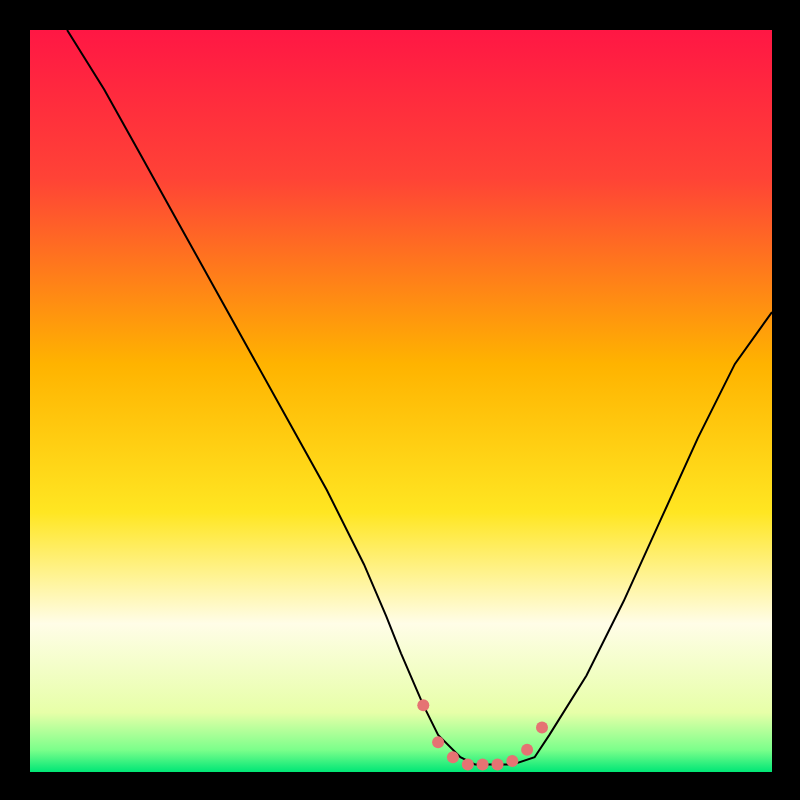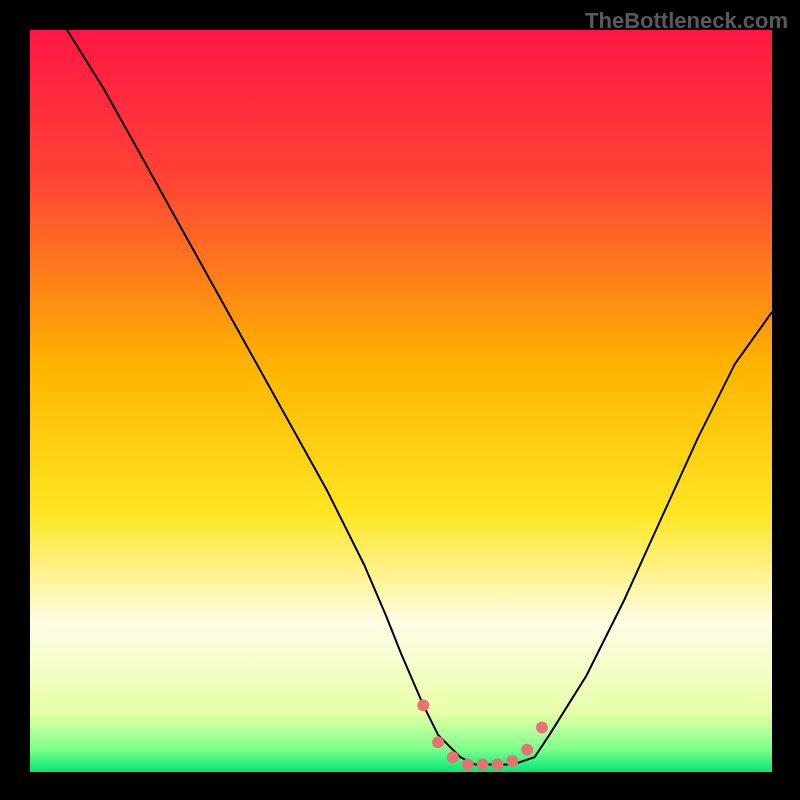--- a/index.html
+++ b/index.html
@@ -44,21 +44,20 @@
     top: 0;
     width: 100%;
     height: 100%;
     pointer-events: none;
   }
 </style>
 </head>
 <body>
 
 <div class="chart-container">
-  <div class="watermark">TheBottleneck.com</div>
   <div class="plot-area">
     <svg class="gradient-bg" viewBox="0 0 742 742" preserveAspectRatio="none">
       <defs>
         <linearGradient id="bg-grad" x1="0" y1="0" x2="0" y2="1">
             <stop offset="0%" stop-color="#ff1744"></stop>
             <stop offset="20%" stop-color="#ff4336"></stop>
             <stop offset="45%" stop-color="#ffb300"></stop>
             <stop offset="65%" stop-color="#ffe622"></stop>
             <stop offset="80%" stop-color="#fffde7"></stop>
             <stop offset="92%" stop-color="#e7ffa8"></stop>

